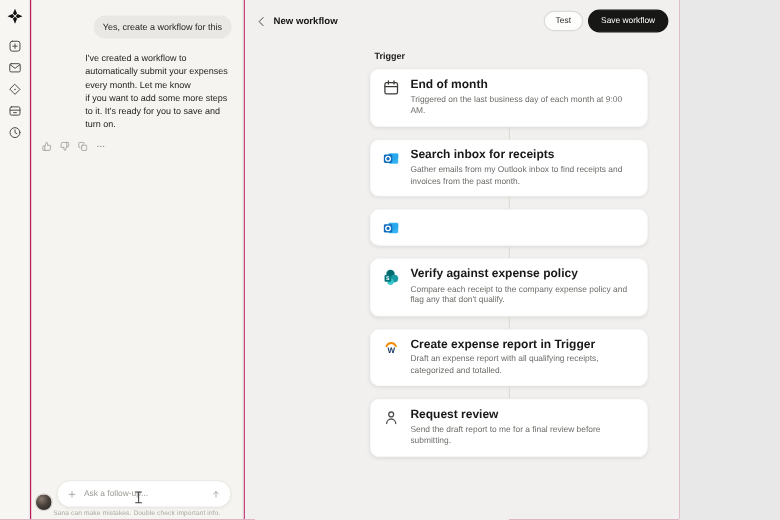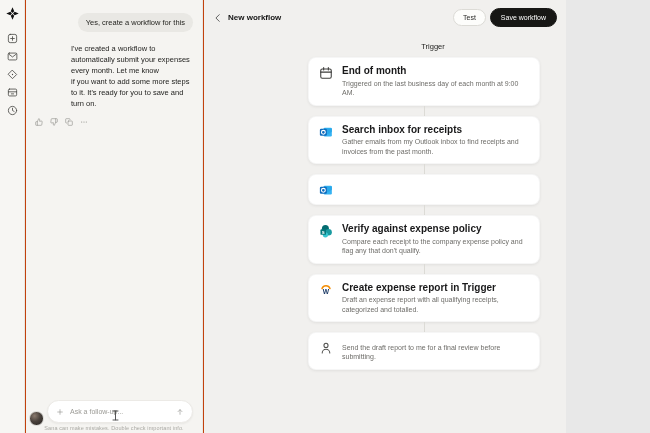--- a/index.html
+++ b/index.html
@@ -1,19 +1,19 @@
 <!DOCTYPE html>
 <html><head>
 <meta charset="utf-8">
 <style>
   * { margin:0; padding:0; box-sizing:border-box; }
   html,body { background:#e8e8e8; }
   .app {
     position:relative; width:566px; height:433px; overflow:hidden;
-    background:#c2410c; font-family:"Liberation Sans", sans-serif; color:#1b1b1b;
+    background:#be185d; font-family:"Liberation Sans", sans-serif; color:#1b1b1b;
   }
   
   .sidebar {
     position:absolute; left:0; top:0; bottom:0; width:25px;
     background:#f7f6f3; border-right:1px solid #e8e7e3;
     display:flex; flex-direction:column; align-items:center;
   }
   .logo { margin-top:7px; width:13px; height:13px; }
   .nav { display:flex; flex-direction:column; gap:7px; margin-top:13px; }
   .nav-btn { width:11px; height:11px; color:#4a4a47; cursor:pointer; }
@@ -75,21 +75,21 @@
     background:#fdfdfb; border:1px solid #dcdbd6; border-radius:9px;
     padding:4px 9px; font-size:7px; color:#2a2a28; cursor:pointer;
     font-family:"Liberation Sans", sans-serif;
   }
   .btn-save {
     background:#171715; border:1px solid #171715; border-radius:10px;
     padding:5px 10px; font-size:7px; color:#ffffff; cursor:pointer;
     font-family:"Liberation Sans", sans-serif;
   }
   .flow { position:absolute; left:104px; top:42px; width:232px; }
-  .section-label { font-size:7.5px; font-weight:normal; color:#1c1c1a; margin:0 0 6px 18px;text-align:center; }
+  .section-label { font-size:7.5px; font-weight:bold; color:#1c1c1a; margin:0 0 6px 4px; }
   .card {
     background:#ffffff; border-radius:8px; padding:7px 10px;
     display:flex; gap:9px; align-items:flex-start;
     border:1px solid rgba(0,0,0,0.035);
     box-shadow:0 1px 3px rgba(0,0,0,0.07);
     cursor:pointer;
   }
   .card-icon { width:14px; height:14px; flex:none; margin-top:1px; }
   .card-icon svg { width:100%; height:100%; display:block; }
   .card-title { font-size:10px; font-weight:bold; color:#19191a; }
@@ -282,19 +282,20 @@
         </div>
         <div class="connector"></div>
         <div class="card">
           <span class="card-icon">
             <svg viewBox="0 0 24 24" fill="none" stroke="#4f4f4c" stroke-width="1.8" stroke-linecap="round">
               <circle cx="12" cy="7.5" r="3.5"></circle>
               <path d="M5.5 20.5a6.5 6.5 0 0 1 13 0"></path>
             </svg>
           </span>
           <div>
+            <div class="card-title">Request review</div>
             <div class="card-desc">Send the draft report to me for a final review before submitting.</div>
           </div>
         </div>
       </div>
   </div>
 
 </div>
 
 </body></html>

